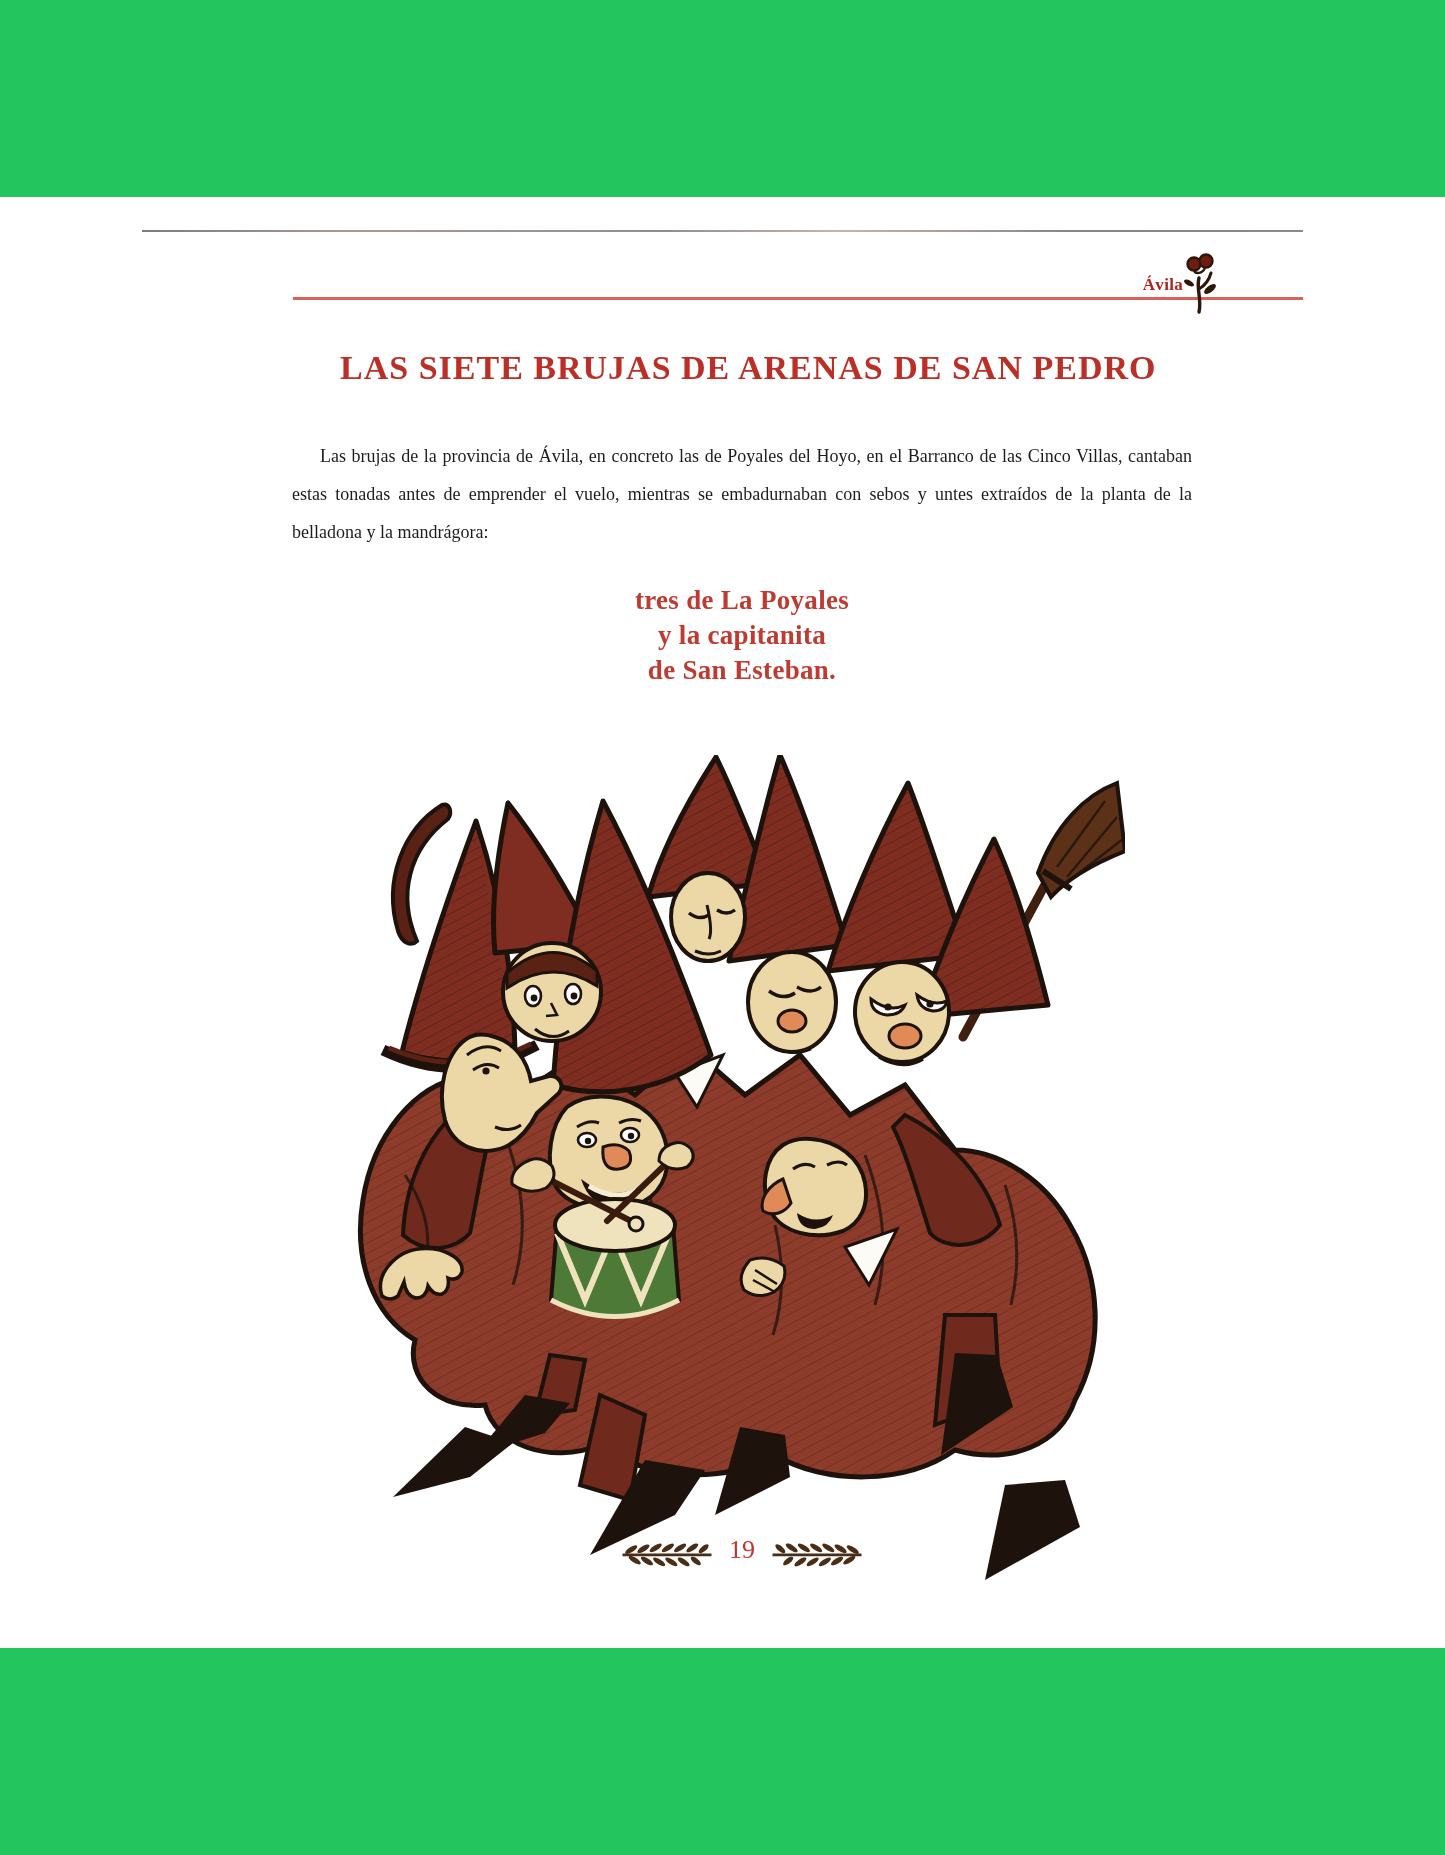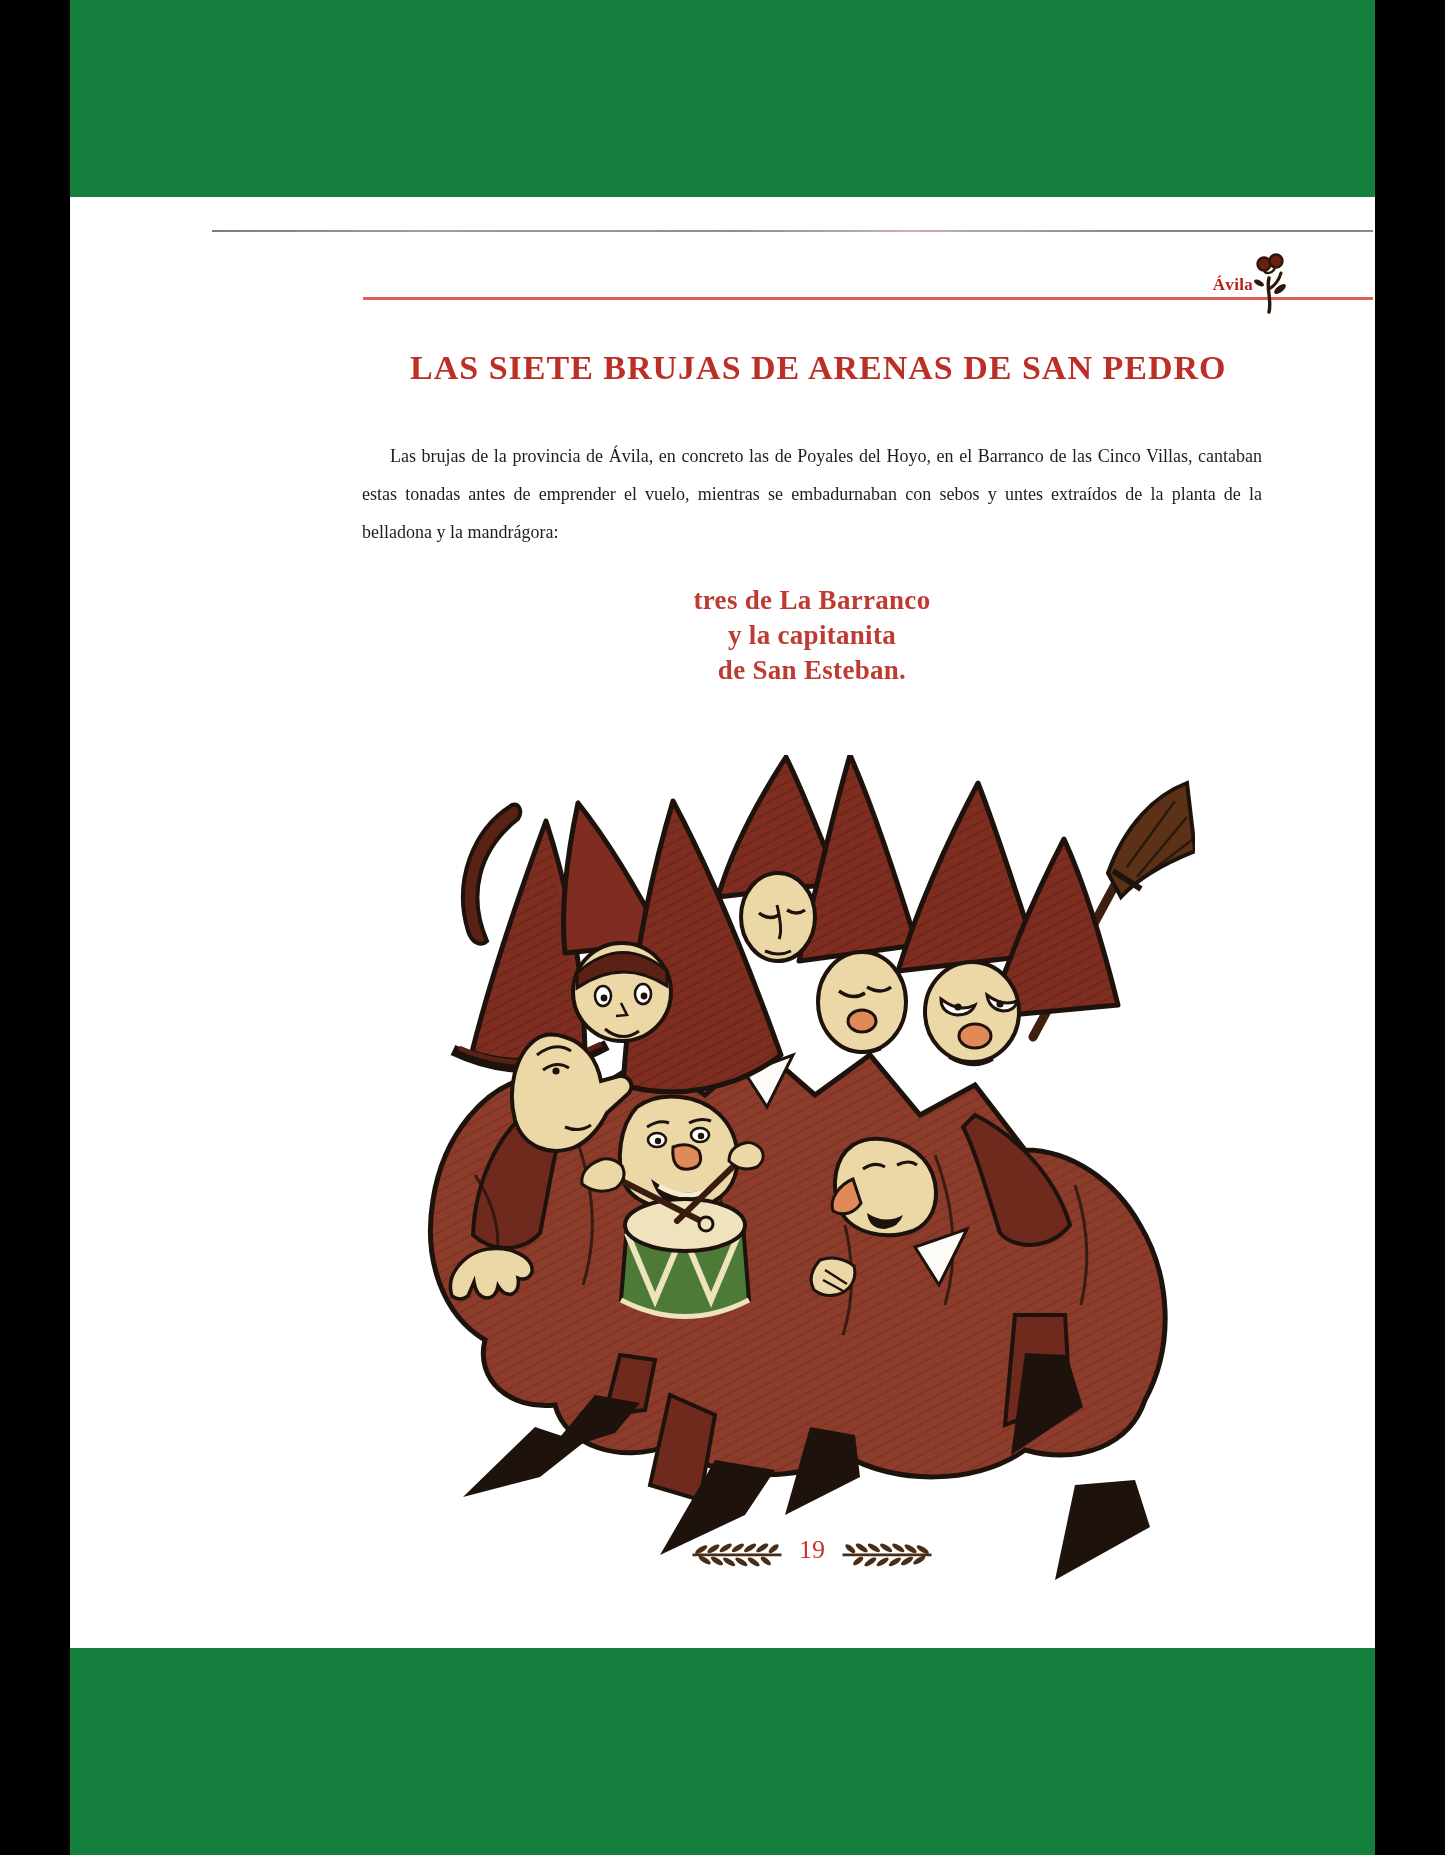--- a/index.html
+++ b/index.html
@@ -15,21 +15,21 @@
     --hat-dark:#5a2215;
     --face:#ecd8a6;
     --nose:#e08a58;
     --drum-green:#4e7a38;
     --ornament-brown:#4a2d16;
     --broom-brown:#5c3118;
   }
   *{margin:0;padding:0;box-sizing:border-box;}
   html,body{background:#000;}
   body{font-family:"Liberation Serif","DejaVu Serif",serif;}
-  .screen{position:relative;width:1305px;height:1855px;background:#15803d;overflow:hidden;margin:0 auto;}
+  .screen{position:relative;width:1445px;height:1855px;background:#22c55e;overflow:hidden;margin:0 auto;}
   .page{position:absolute;left:0;top:197px;width:1445px;height:1451px;background:#ffffff;}
 
   .rule-gray{position:absolute;left:142px;top:33px;width:1161px;height:2px;
     background:linear-gradient(90deg,#7d7d7d 0%,#a89a94 18%,#8f8f8f 45%,#c9b3ab 60%,#858585 80%,#8a8a8a 100%);}
   .rule-red{position:absolute;left:293px;top:100px;width:1010px;height:3px;background:var(--rule-red);}
 
   .region-label{position:absolute;top:78px;right:262px;font-size:17px;font-weight:bold;
     color:var(--label-red);letter-spacing:.3px;}
   .region-icon{position:absolute;left:1181px;top:56px;}
 
@@ -70,21 +70,21 @@
       <circle cx="13" cy="11" r="6.5" fill="#6e1d12" stroke="#2e1608" stroke-width="2.4"></circle>
       <circle cx="25" cy="8" r="6.5" fill="#6e1d12" stroke="#2e1608" stroke-width="2.4"></circle>
       <path d="M13,18 C15,21 21,21 24,15" fill="none" stroke="#2e1608" stroke-width="2.4"></path>
     </svg>
 
     <h1 class="doc-title">LAS SIETE BRUJAS DE ARENAS DE SAN PEDRO</h1>
 
     <p class="doc-paragraph">Las brujas de la provincia de Ávila, en concreto las de Poyales del Hoyo, en el Barranco de las Cinco Villas, cantaban estas tonadas antes de emprender el vuelo, mientras se embadurnaban con sebos y untes extraídos de la planta de la belladona y la mandrágora:</p>
 
     <div class="verse">
-      <div>tres de La Barranco</div>
+      <div>tres de La Poyales</div>
       <div>y la capitanita</div>
       <div>de San Esteban.</div>
     </div>
 
     <svg class="illustration" viewBox="0 0 780 830" width="780" height="830">
       <defs>
         <pattern id="hatch" width="9" height="9" patternUnits="userSpaceOnUse" patternTransform="rotate(62)">
           <line x1="0" y1="0" x2="0" y2="9" stroke="#1d130c" stroke-width="2.1"></line>
         </pattern>
       </defs>

